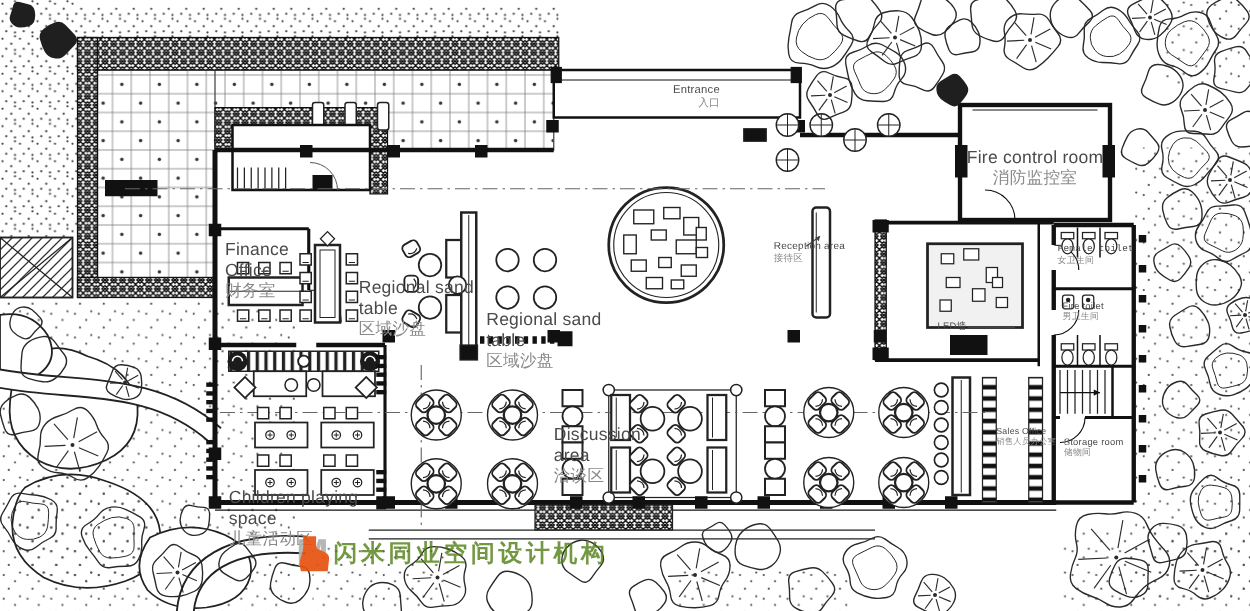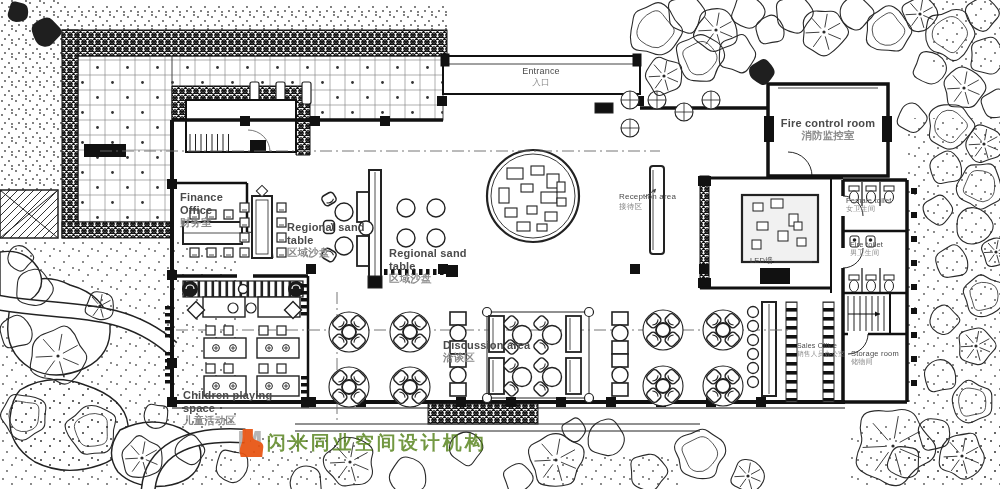--- a/index.html
+++ b/index.html
@@ -2,21 +2,21 @@
 <html><head>
 <meta charset="utf-8">
 <style>
   html,body{margin:0;padding:0;background:#e9e9e9;}
   .stage{position:relative;width:1000px;height:489px;background:#fff;overflow:hidden;
          font-family:"Liberation Sans",sans-serif;}
   svg{position:absolute;left:0;top:0;}
   .lbl{position:absolute;color:#4a4a4a;font-size:9px;line-height:1.2;letter-spacing:.2px;}
   .lbl .zh{display:block;color:#8a8a8a;font-size:.95em;}
   .lbl.c{text-align:center;}
-  .f85{font-size:11px;font-weight:bold;} .f8{font-size:8px;} .f75{font-size:7.5px;} .f7{font-size:7px;}
+  .f85{font-size:14px;} .f8{font-size:8px;} .f75{font-size:7.5px;} .f7{font-size:7px;}
   .logo{position:absolute;left:237px;top:427px;display:flex;align-items:center;gap:6px;opacity:.92;}
   .logo .mark-m{font-size:31px;font-weight:bold;color:#b0b0b0;letter-spacing:-2px;line-height:1;}
   .logo .name{font-size:19px;font-weight:bold;color:#4d7c0f;letter-spacing:3px;opacity:.85;}
 </style>
 </head>
 <body>
 
 <div class="stage">
 <svg id="plan" width="1000" height="489" viewBox="0 0 1000 489">
   <defs>
@@ -845,27 +845,27 @@
         <line x1="895.0505758875527" y1="453.31813764077907" x2="901.2023035502109" y2="475.2725505631163" stroke="#2a2a2a" stroke-width="0.9"></line>
         <line x1="888.5569627532311" y1="452.16598897370284" x2="875.2278510129246" y2="470.66395589481124" stroke="#2a2a2a" stroke-width="0.9"></line>
         <line x1="885.4090472871695" y1="446.37072484617516" x2="862.6361891486781" y2="447.4828993847006" stroke="#2a2a2a" stroke-width="0.9"></line>
         <line x1="887.9772740410855" y1="440.2962973480689" x2="872.9090961643418" y2="423.18518939227556" stroke="#2a2a2a" stroke-width="0.9"></line>
         <line x1="894.3277158870018" y1="438.51687428119754" x2="898.3108635480072" y2="416.0674971247901" stroke="#2a2a2a" stroke-width="0.9"></line>
         <line x1="899.6783605895374" y1="442.3723975085308" x2="919.7134423581497" y2="431.4895900341233" stroke="#2a2a2a" stroke-width="0.9"></line>
         <circle cx="893" cy="446" r="1.6" fill="#2a2a2a"></circle>
       </g>
 </svg>
 
-<div class="lbl c" style="left:506px;top:66px;width:70px;">
+<div class="lbl c" style="left:506px;top:66px;width:70px;text-align:right;">
   <span>Entrance</span>
   <span class="zh">入口</span></div>
 <div class="lbl c f85" style="left:772px;top:117px;width:112px;">
   <span>Fire control room</span>
   <span class="zh">消防监控室</span></div>
-<div class="lbl f75" style="left:846px;top:196px;width:62px;">
+<div class="lbl f75" style="left:846px;top:196px;width:62px;font-family:Liberation Mono, monospace;">
   <span>Female toilet</span>
   <span class="zh">女卫生间</span></div>
 <div class="lbl f75" style="left:850px;top:240px;width:62px;">
   <span>Fire toilet</span>
   <span class="zh">男卫生间</span></div>
 <div class="lbl f8" style="left:598px;top:192px;width:62px;margin-left:21px;">
   <span>Reception area</span>
   <span class="zh">接待区</span></div>
 <div class="lbl f85" style="left:287px;top:221px;width:95px;">
   <span>Regional sand table</span>

